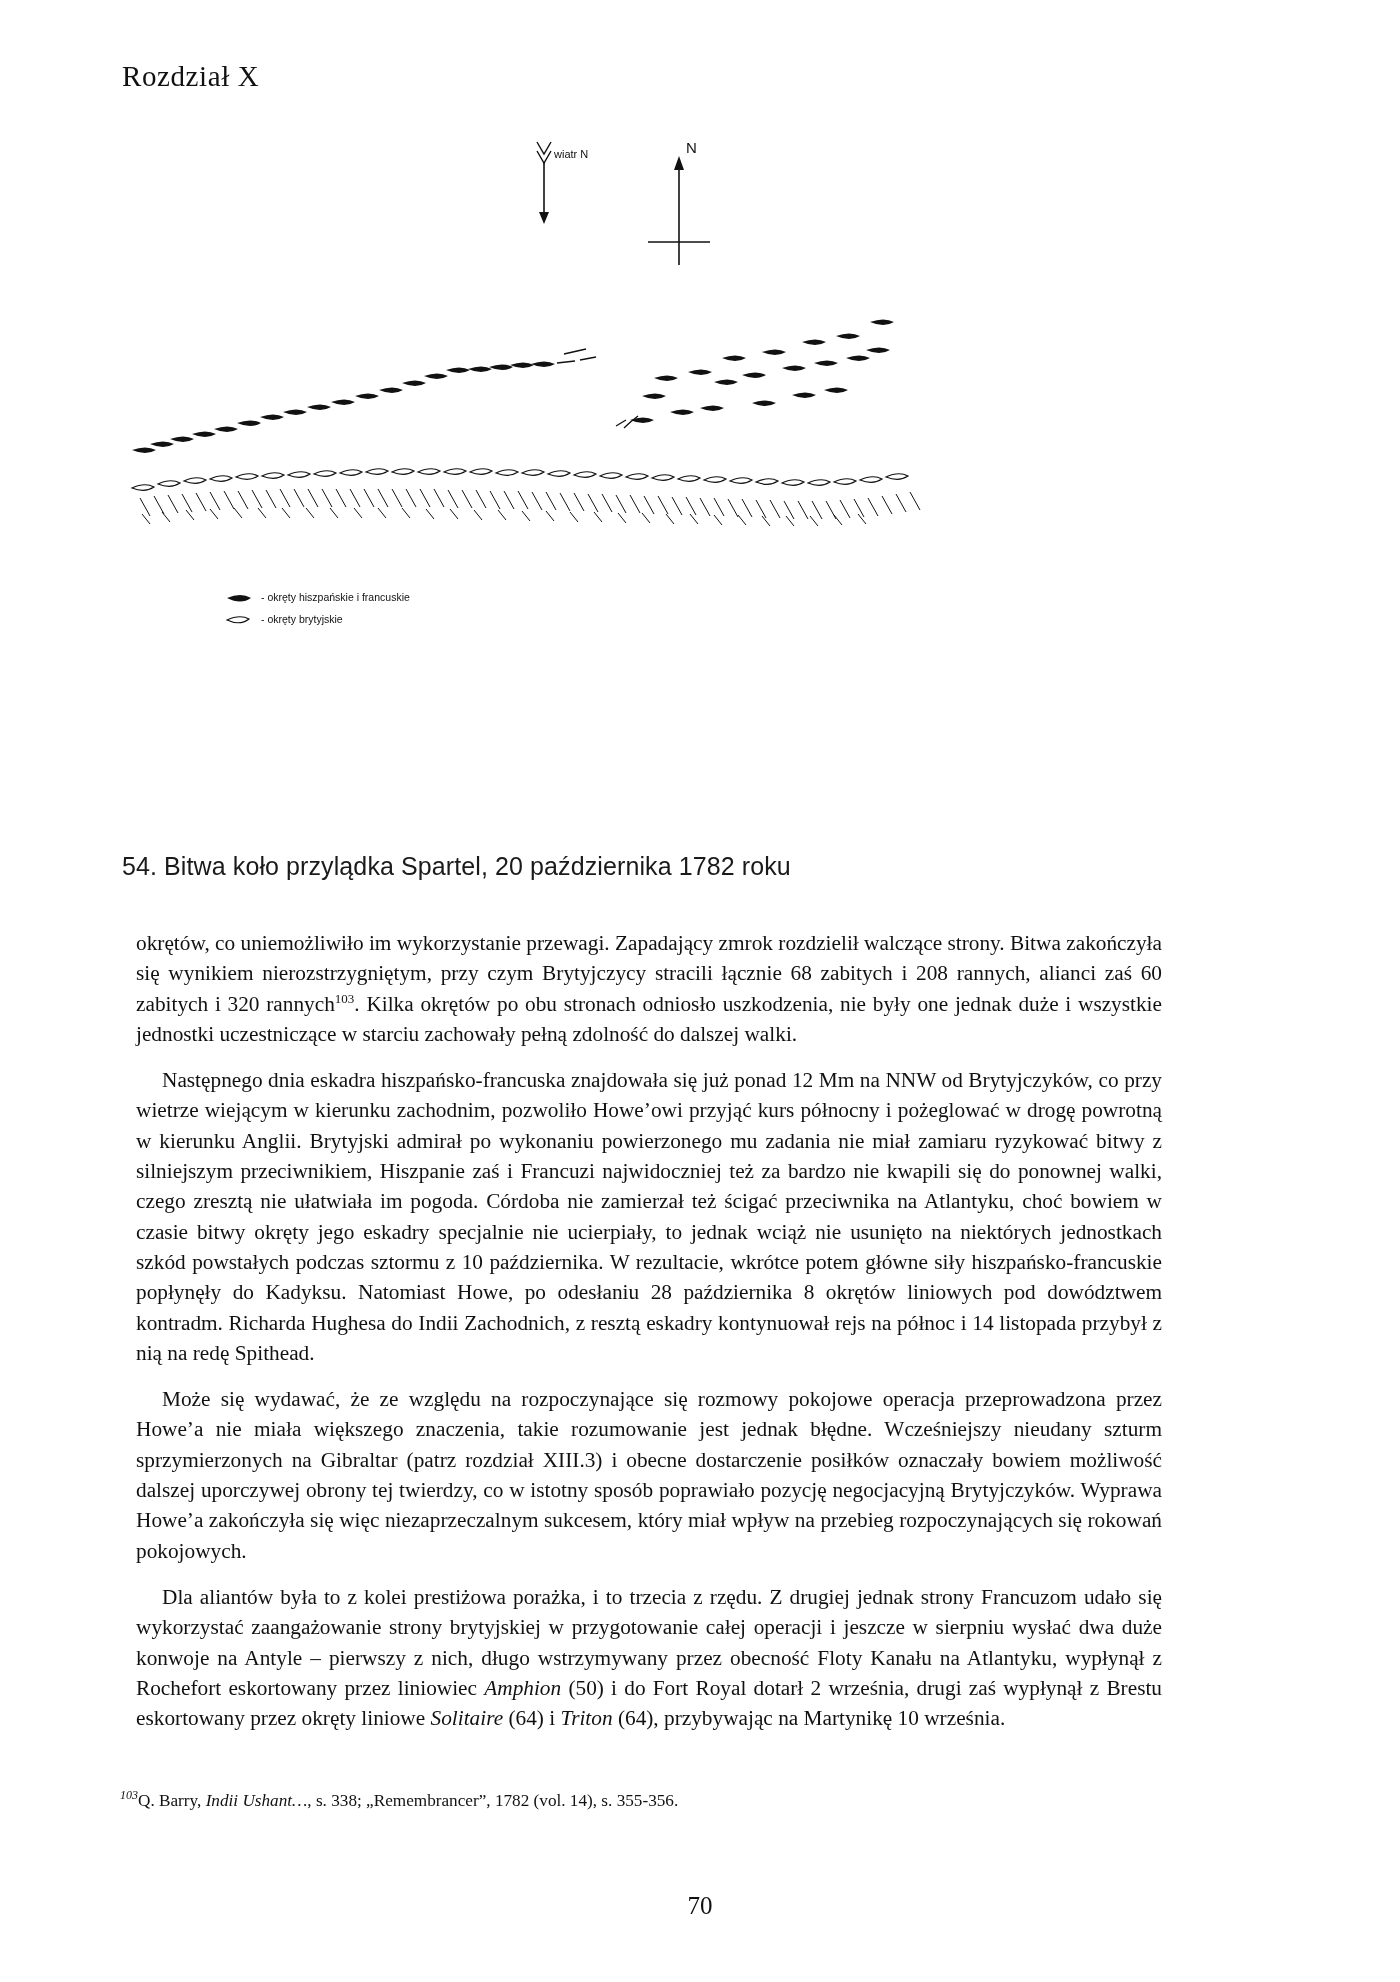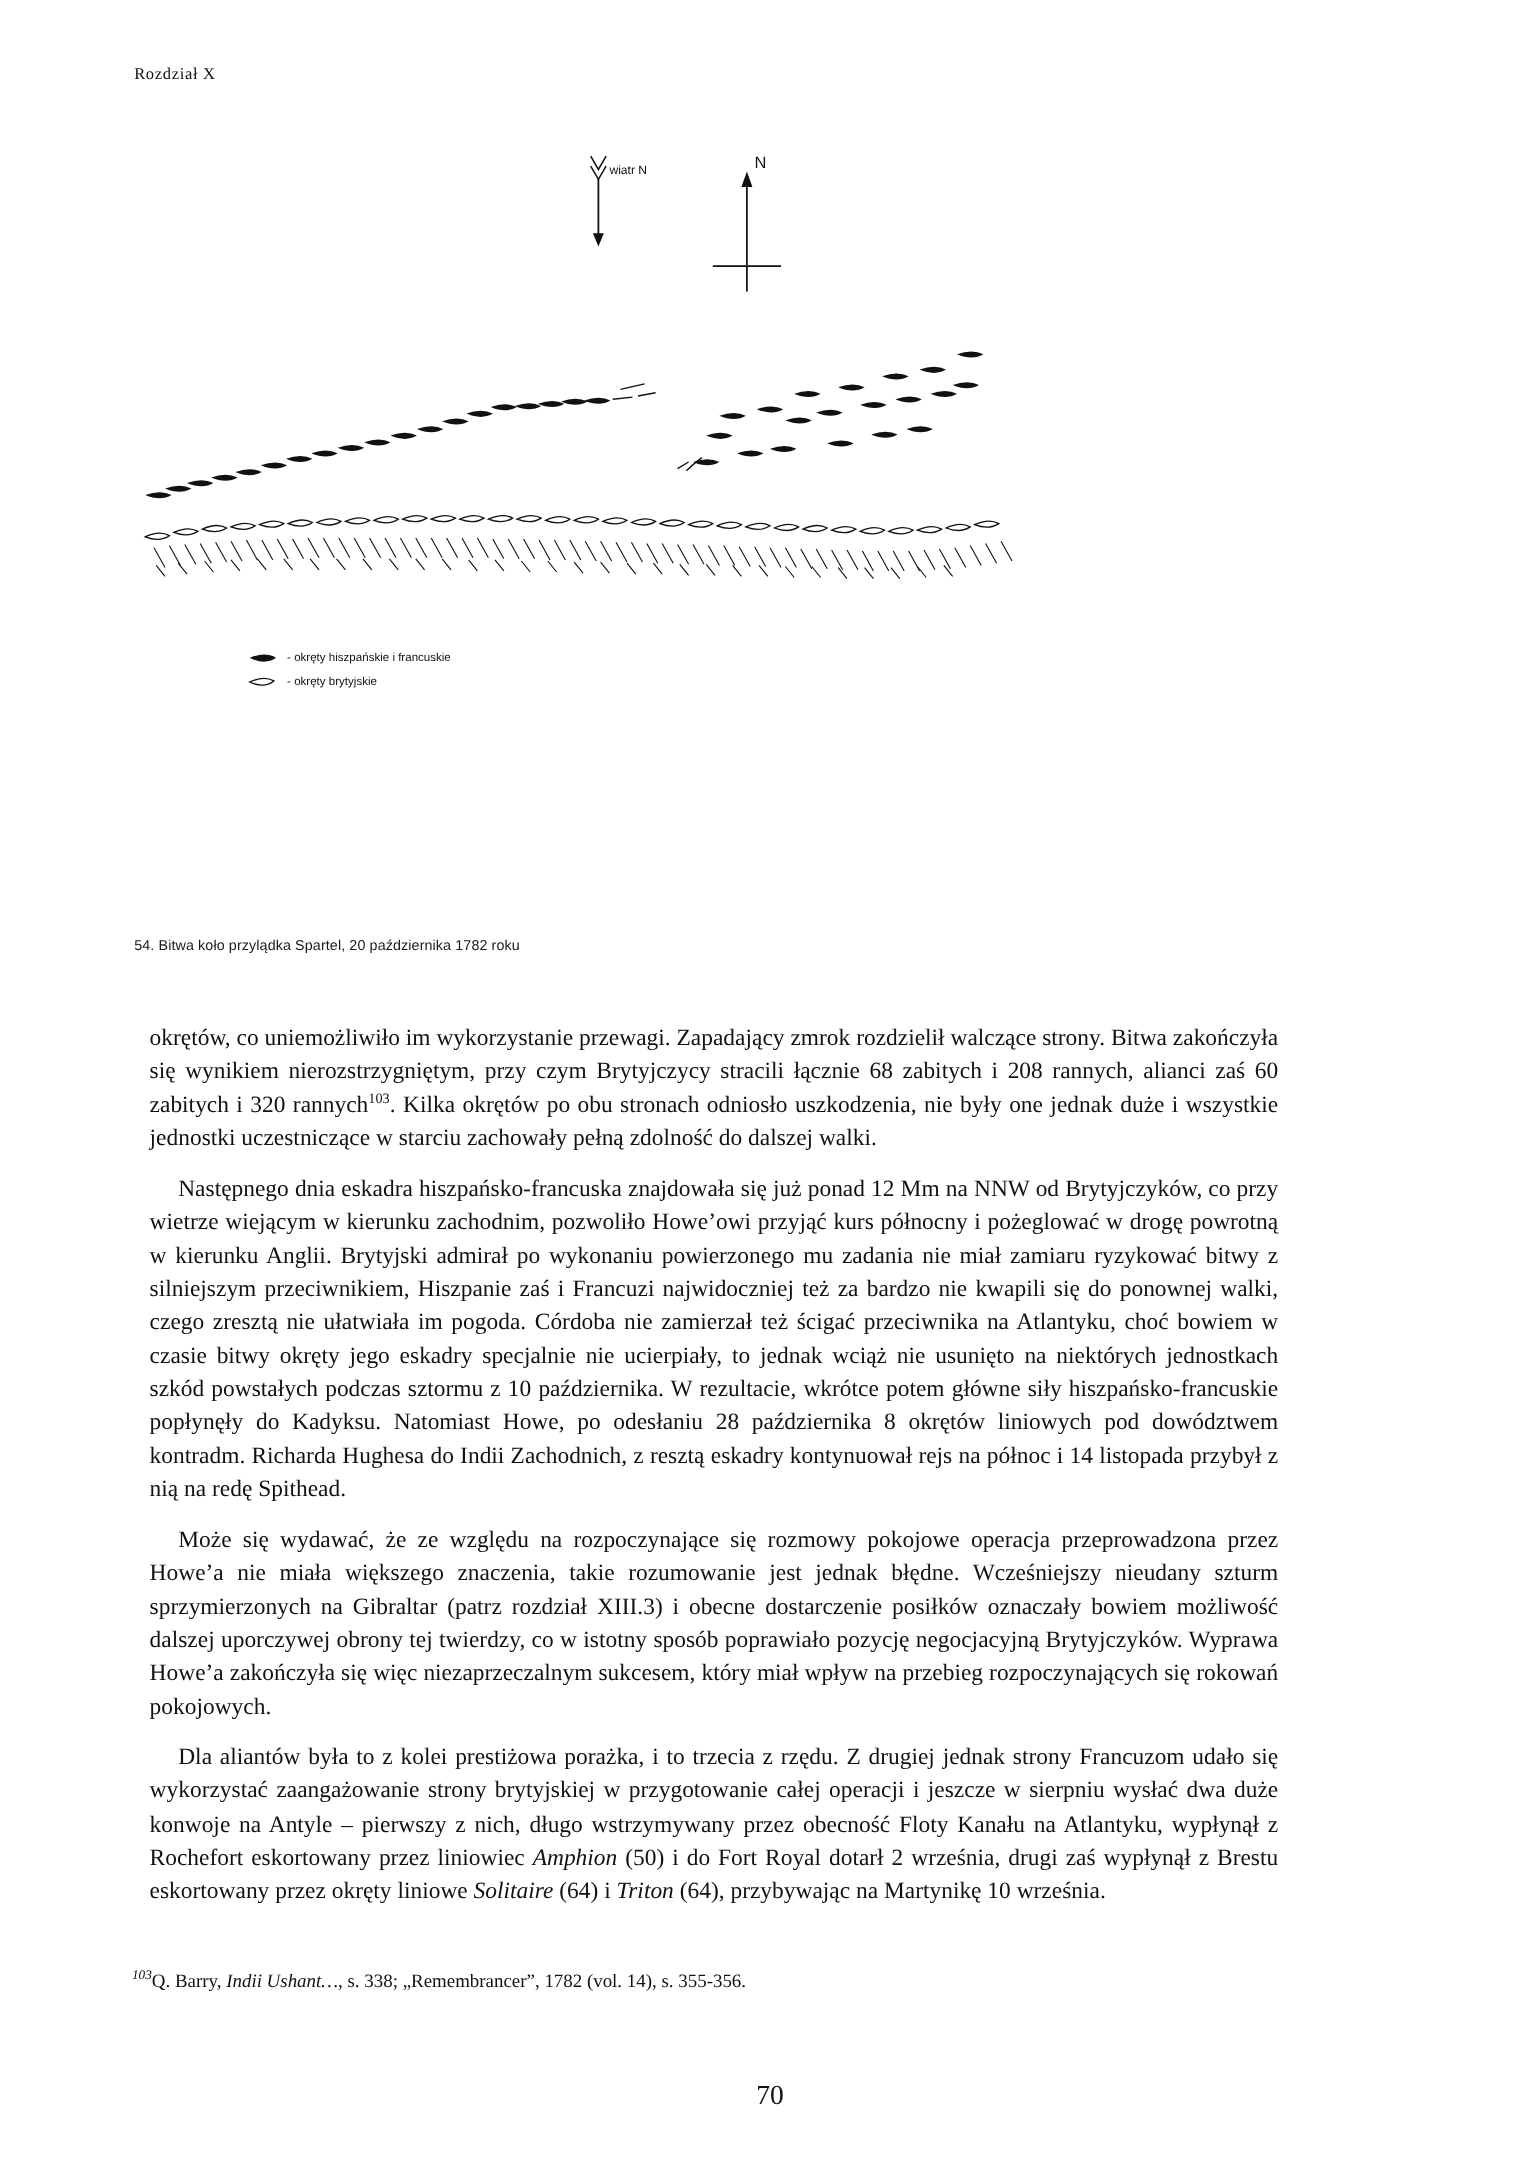--- a/index.html
+++ b/index.html
@@ -21,42 +21,42 @@
     width: 1400px;
     height: 1982px;
     background: #ffffff;
   }
   
   .running-head {
     position: absolute;
     left: 122px;
     top: 60px;
     font-family: "Liberation Serif", serif;
-    font-size: 15px;
+    font-size: 29px;
     letter-spacing: 0.6px;
     color: #111;
     text-align: center;
   }
   
   .figure {
     position: absolute;
     left: 102px;
     top: 120px;
     width: 1180px;
     height: 690px;
   }
   .figure svg {
     display: block;
   }
   .figure-caption {
     position: absolute;
     left: 122px;
     top: 852px;
     font-family: "Liberation Sans", sans-serif;
-    font-size: 13px;
+    font-size: 25px;
     color: #1a1a1a;
     letter-spacing: 0.1px;
   }
   
   .body-text {
     position: absolute;
     left: 120px;
     top: 912px;
     width: 1058px;
     font-family: "Liberation Serif", serif;

